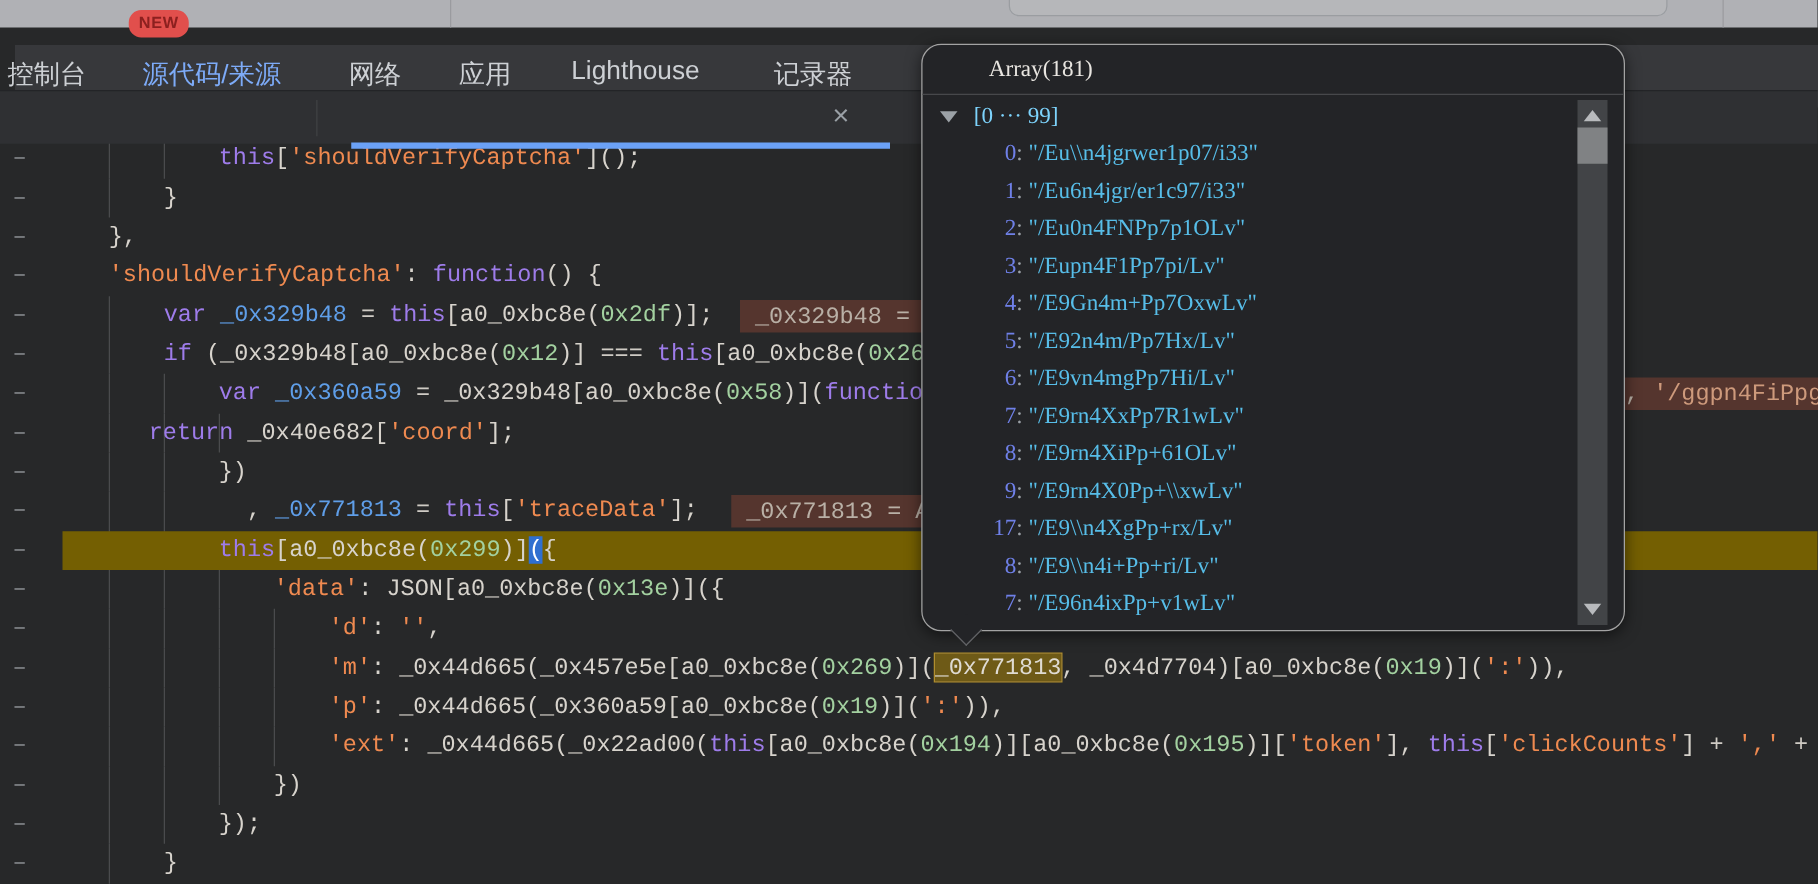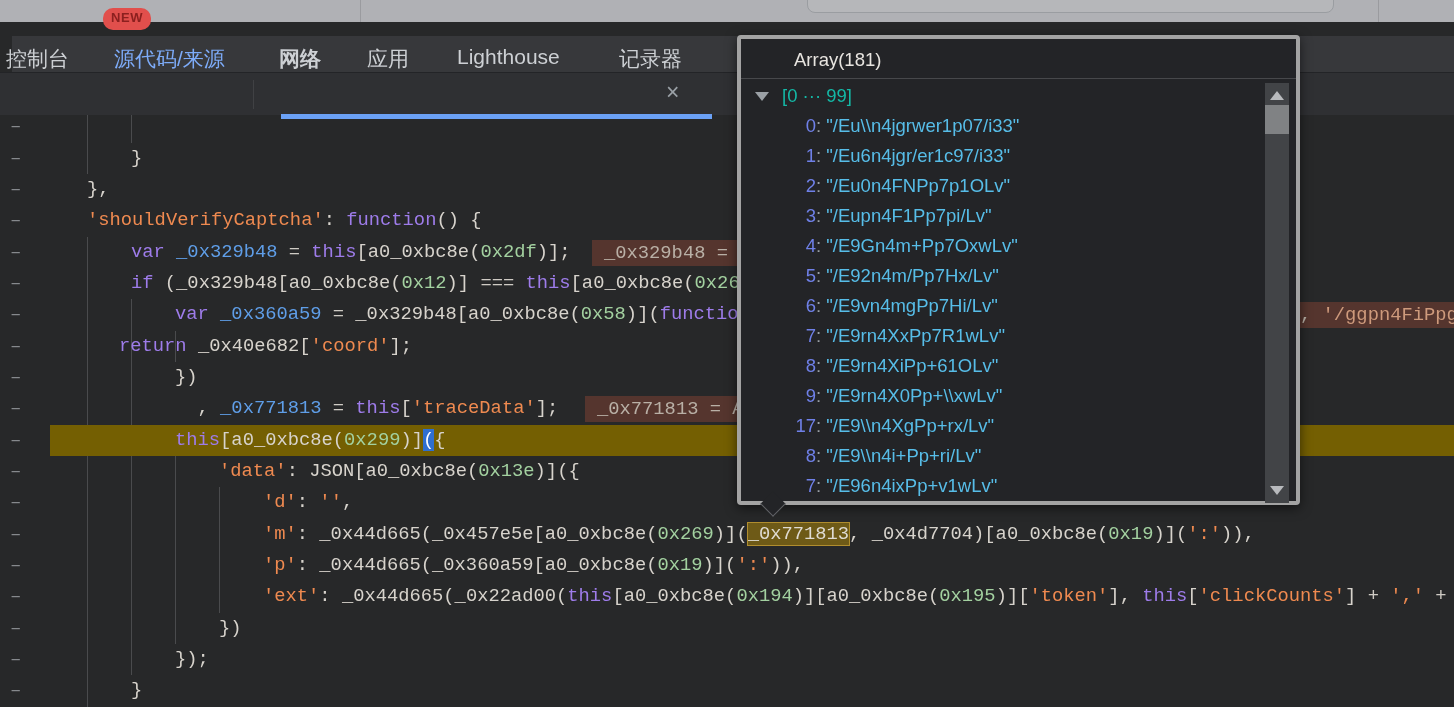--- a/index.html
+++ b/index.html
@@ -29,27 +29,27 @@
   .ig { position:absolute; top:0; bottom:0; width:1px; background:#4a4b4d; z-index:0; }
   .line.exec::before { content:''; position:absolute; left:50px; right:0; top:0; bottom:0; background:#745f02; z-index:1; }
   .code-text { position:relative; z-index:2; display:inline-block; }
   .tok-kw{color:#9e7cea} .tok-def{color:#5f9ee8} .tok-num{color:#a3d1a0}
   .tok-str{color:#ef8a50} .tok-pl{color:#d7d3cc} .tok-op{color:#cfcbc4}
   .tok-hl{background:#6e5a17; outline:1px solid #b08d2e; color:#dfdbd3;}
   .tok-pm{background:#2f6fd0; color:#ffffff;}
   .eval { position:absolute; top:3px; height:26px; line-height:26px; background:#55352e; color:#b9b0a6; padding:0 10px 0 12px; z-index:2; white-space:pre; min-width:170px;}
   .eval .evs { color:#ce9a7c; }
   
-  .popup { position:absolute; left:737px; top:35px; width:563px; height:470px; background:#232427; border:4px solid #a3a3a3; border-radius:4px; box-shadow:0 3px 12px rgba(0,0,0,0.55); z-index:10; font-family:Liberation Sans, sans-serif; font-size:18.5px; }
+  .popup { position:absolute; left:737px; top:35px; width:563px; height:470px; background:#232427; border:1px solid #a3a3a3; border-radius:16px; box-shadow:0 3px 12px rgba(0,0,0,0.55); z-index:10; font-family:Liberation Serif, serif; font-size:18.5px; }
   .p-title { position:absolute; left:53px; top:10px; color:#e8e5e0; }
   .p-sep { position:absolute; left:0; right:0; top:39px; height:1px; background:#47484b; }
   .p-body { position:absolute; left:0; top:42px; right:40px; }
   .p-row { position:relative; height:30px; line-height:30px; white-space:pre; padding-left:41px; }
   .p-tri { position:absolute; left:14px; top:11px; width:0; height:0; border-left:7px solid transparent; border-right:7px solid transparent; border-top:9px solid #9ba1a6; }
-  .p-range { color:#14b8a6; }
+  .p-range { color:#7dd3fc; }
   .p-idx { display:inline-block; width:34px; text-align:right; color:#6f80e8; }
   .p-colon { color:#9aa0a6; }
   .p-val { color:#57bde8; }
   .p-scroll { position:absolute; left:524px; top:44px; width:24px; height:420px; background:#424447; }
   .p-up { position:absolute; left:5px; top:8px; width:0; height:0; border-left:7px solid transparent; border-right:7px solid transparent; border-bottom:9px solid #b8babd; }
   .p-thumb { position:absolute; left:0; top:22px; width:24px; height:29px; background:#808284; }
   .p-down { position:absolute; left:5px; bottom:8px; width:0; height:0; border-left:7px solid transparent; border-right:7px solid transparent; border-top:9px solid #b8babd; }
   .p-arrow { position:absolute; left:764px; top:495px; width:18px; height:18px; background:#232427; border-right:1px solid #626366; border-bottom:1px solid #626366; transform:rotate(45deg); z-index:11; }
 </style>
 </head>
@@ -61,35 +61,35 @@
   <div class="strip-div" style="left:1378px"></div>
 </div>
 <div class="newbadge">NEW</div>
 
 <div class="panelbar">
   <div class="pt-underline"></div>
   <div class="pt-icon" style="left:833px;width:13px;height:13px"></div>
   <div class="pt-icon" style="left:897px;width:12px;height:13px"></div>
 <span class="ptab" style="left: -6px;">控制台</span>
     <span class="ptab active" style="left: 102px;">源代码/来源</span>
-    <span class="ptab" style="left: 267px; font-weight: bold;">网络</span>
+    <span class="ptab" style="left: 267px;">网络</span>
     <span class="ptab" style="left: 355px;">应用</span>
     <span class="ptab" style="left: 445px;">Lighthouse</span>
     <span class="ptab" style="left: 607px;">记录器</span>
     <span class="ptab" style="left: 741px;">性能数据分析</span>
   </div>
 
 <div class="filebar">
   <div class="ftab-div"></div>
   <div class="ftab-close">×</div>
   </div>
 <div class="ft-underline"></div>
 
 <div class="code">
-    <div class="line"><span class="dash">–</span><span class="ig" style="left: 87px;"></span><span class="ig" style="left: 131px;"></span></div>
+    <div class="line"><span class="dash">–</span><span class="ig" style="left: 87px;"></span><span class="ig" style="left: 131px;"></span><span class="code-text" style="margin-left: 175px;"><span class="tok-kw">this</span><span class="tok-pl">[</span><span class="tok-str">'shouldVerifyCaptcha'</span><span class="tok-pl">]();</span></span></div>
     <div class="line"><span class="dash">–</span><span class="ig" style="left: 87px;"></span><span class="code-text" style="margin-left: 131px;"><span class="tok-pl">}</span></span></div>
     <div class="line"><span class="dash">–</span><span class="code-text" style="margin-left: 87px;"><span class="tok-pl">},</span></span></div>
     <div class="line"><span class="dash">–</span><span class="code-text" style="margin-left: 87px;"><span class="tok-str">'shouldVerifyCaptcha'</span><span class="tok-pl">: </span><span class="tok-kw">function</span><span class="tok-pl">() {</span></span></div>
     <div class="line"><span class="dash">–</span><span class="ig" style="left: 87px;"></span><span class="code-text" style="margin-left: 131px;"><span class="tok-kw">var</span><span class="tok-pl"> </span><span class="tok-def">_0x329b48</span><span class="tok-op"> = </span><span class="tok-kw">this</span><span class="tok-pl">[a0_0xbc8e(</span><span class="tok-num">0x2df</span><span class="tok-pl">)];</span></span><span class="eval" style="left: 592px;"><span class="ev">_0x329b48 = </span></span></div>
     <div class="line"><span class="dash">–</span><span class="ig" style="left: 87px;"></span><span class="code-text" style="margin-left: 131px;"><span class="tok-kw">if</span><span class="tok-pl"> (_0x329b48[a0_0xbc8e(</span><span class="tok-num">0x12</span><span class="tok-pl">)] </span><span class="tok-op">===</span><span class="tok-pl"> </span><span class="tok-kw">this</span><span class="tok-pl">[a0_0xbc8e(</span><span class="tok-num">0x26f</span><span class="tok-pl">)])</span></span></div>
     <div class="line"><span class="dash">–</span><span class="ig" style="left: 87px;"></span><span class="ig" style="left: 131px;"></span><span class="code-text" style="margin-left: 175px;"><span class="tok-kw">var</span><span class="tok-pl"> </span><span class="tok-def">_0x360a59</span><span class="tok-op"> = </span><span class="tok-pl">_0x329b48[a0_0xbc8e(</span><span class="tok-num">0x58</span><span class="tok-pl">)](</span><span class="tok-kw">function</span><span class="tok-pl">(_0x40e682) {</span></span><span class="eval" style="left: 1288px;"><span class="ev">, </span><span class="evs">'/ggpn4FiPpgOewLv'</span></span></div>
     <div class="line"><span class="dash">–</span><span class="ig" style="left: 87px;"></span><span class="ig" style="left: 131px;"></span><span class="ig" style="left: 175px;"></span><span class="code-text" style="margin-left: 119px;"><span class="tok-kw">return</span><span class="tok-pl"> _0x40e682[</span><span class="tok-str">'coord'</span><span class="tok-pl">];</span></span></div>
     <div class="line"><span class="dash">–</span><span class="ig" style="left: 87px;"></span><span class="ig" style="left: 131px;"></span><span class="code-text" style="margin-left: 175px;"><span class="tok-pl">})</span></span></div>
     <div class="line"><span class="dash">–</span><span class="ig" style="left: 87px;"></span><span class="ig" style="left: 131px;"></span><span class="code-text" style="margin-left: 175px;"><span class="tok-pl">  , </span><span class="tok-def">_0x771813</span><span class="tok-op"> = </span><span class="tok-kw">this</span><span class="tok-pl">[</span><span class="tok-str">'traceData'</span><span class="tok-pl">];</span></span><span class="eval" style="left: 585px;"><span class="ev">_0x771813 = A</span></span></div>
     <div class="line exec"><span class="dash">–</span><span class="ig" style="left: 87px;"></span><span class="ig" style="left: 131px;"></span><span class="code-text" style="margin-left: 175px;"><span class="tok-kw">this</span><span class="tok-pl">[a0_0xbc8e(</span><span class="tok-num">0x299</span><span class="tok-pl">)]</span><span class="tok-pm">(</span><span class="tok-pl">{</span></span></div>

